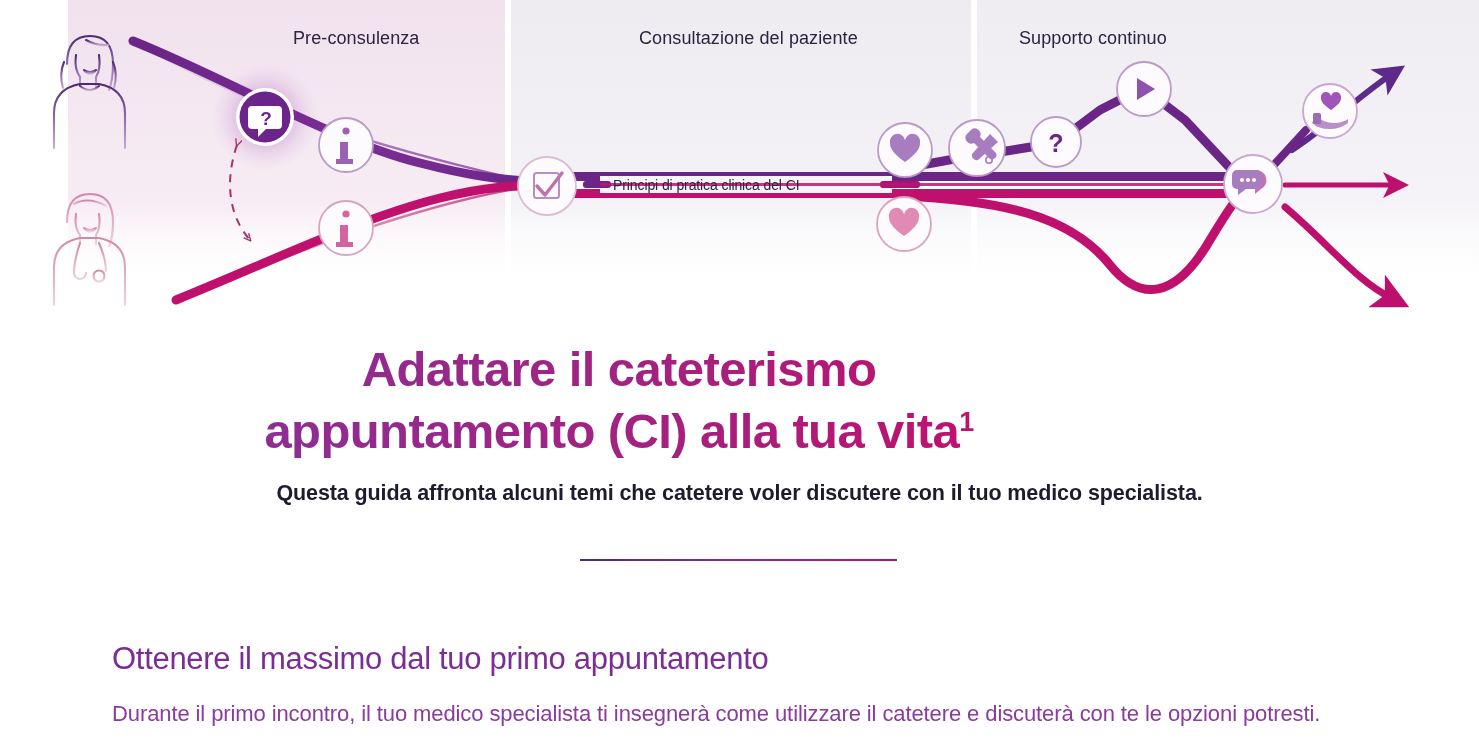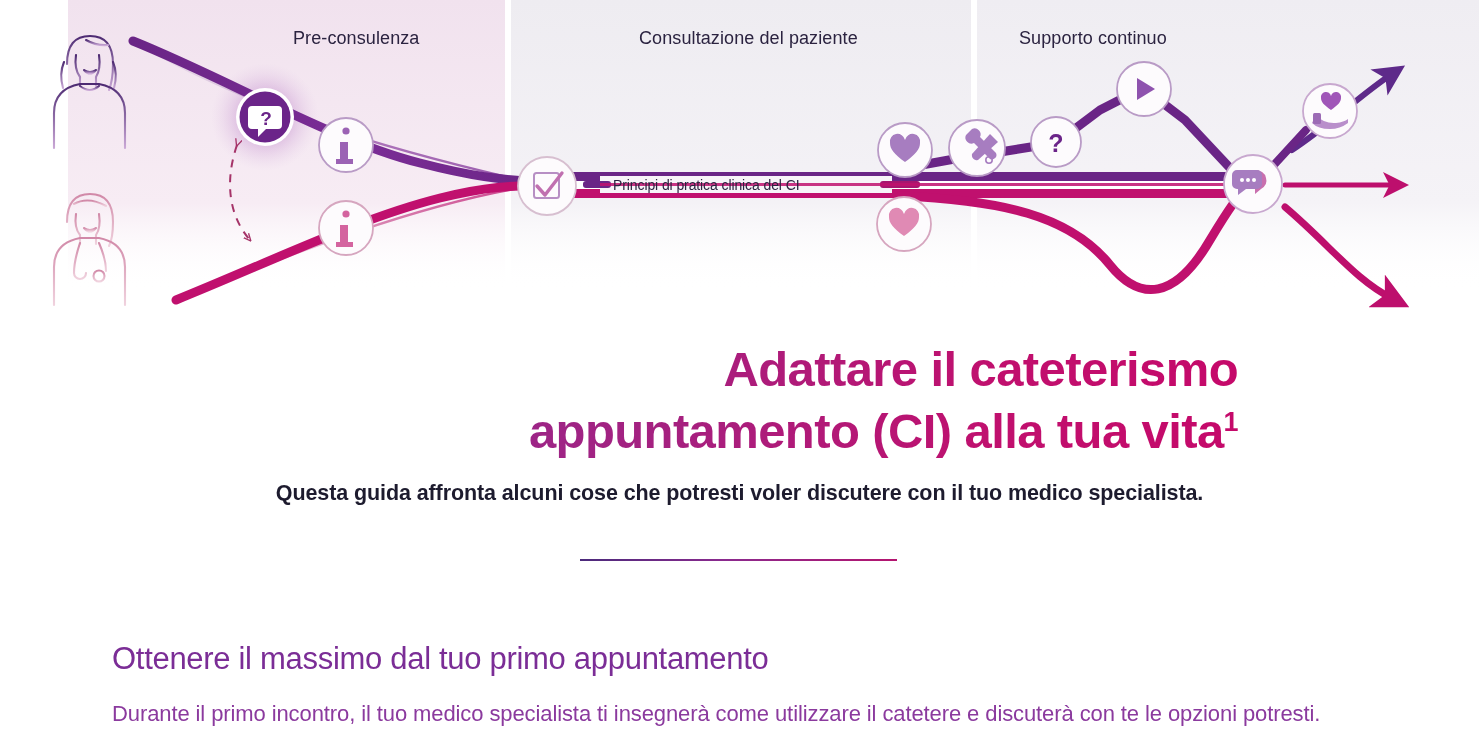--- a/index.html
+++ b/index.html
@@ -34,21 +34,21 @@
     font-size:14px;
     color:#2b2340;
     white-space:nowrap;
     letter-spacing:-0.1px;
   }
 
   
   #title{
     position:absolute;
     left:0;top:306px;width:1238px;
-    text-align:right;
+    text-align:center;
     font-size:49px;
     font-weight:bold;
     line-height:1.26;
     letter-spacing:-0.6px;
     background:linear-gradient(90deg,#7b2d96 0%,#8e2d93 22%,#a6207f 55%,#c0106e 80%,#c5096a 100%);
     -webkit-background-clip:text;
     background-clip:text;
     color:transparent;
     -webkit-text-fill-color:transparent;
   }
@@ -307,21 +307,21 @@
     <div class="band-label">Principi di pratica clinica del CI</div>
   </div>
 
   <h1 id="title">
     <span>Adattare il cateterismo</span><br>
     <span>appuntamento (CI) alla tua vita</span><span class="sup">1</span>
   </h1>
 
   <div id="subtitle">
     <br>
-    <span>Questa guida affronta alcuni cose che potresti voler discutere con il tuo medico specialista.</span>
+    <span>Questa guida affronta alcuni temi che catetere voler discutere con il tuo medico specialista.</span>
   </div>
 
   <div id="divider"></div>
 
   <h2 id="section-head">Ottenere il massimo dal tuo primo appuntamento</h2>
   <p id="section-body">Durante il primo incontro, il tuo medico specialista ti insegnerà come utilizzare il catetere e discuterà con te le opzioni potresti.</p>
 
 </div>
 
 </body></html>

